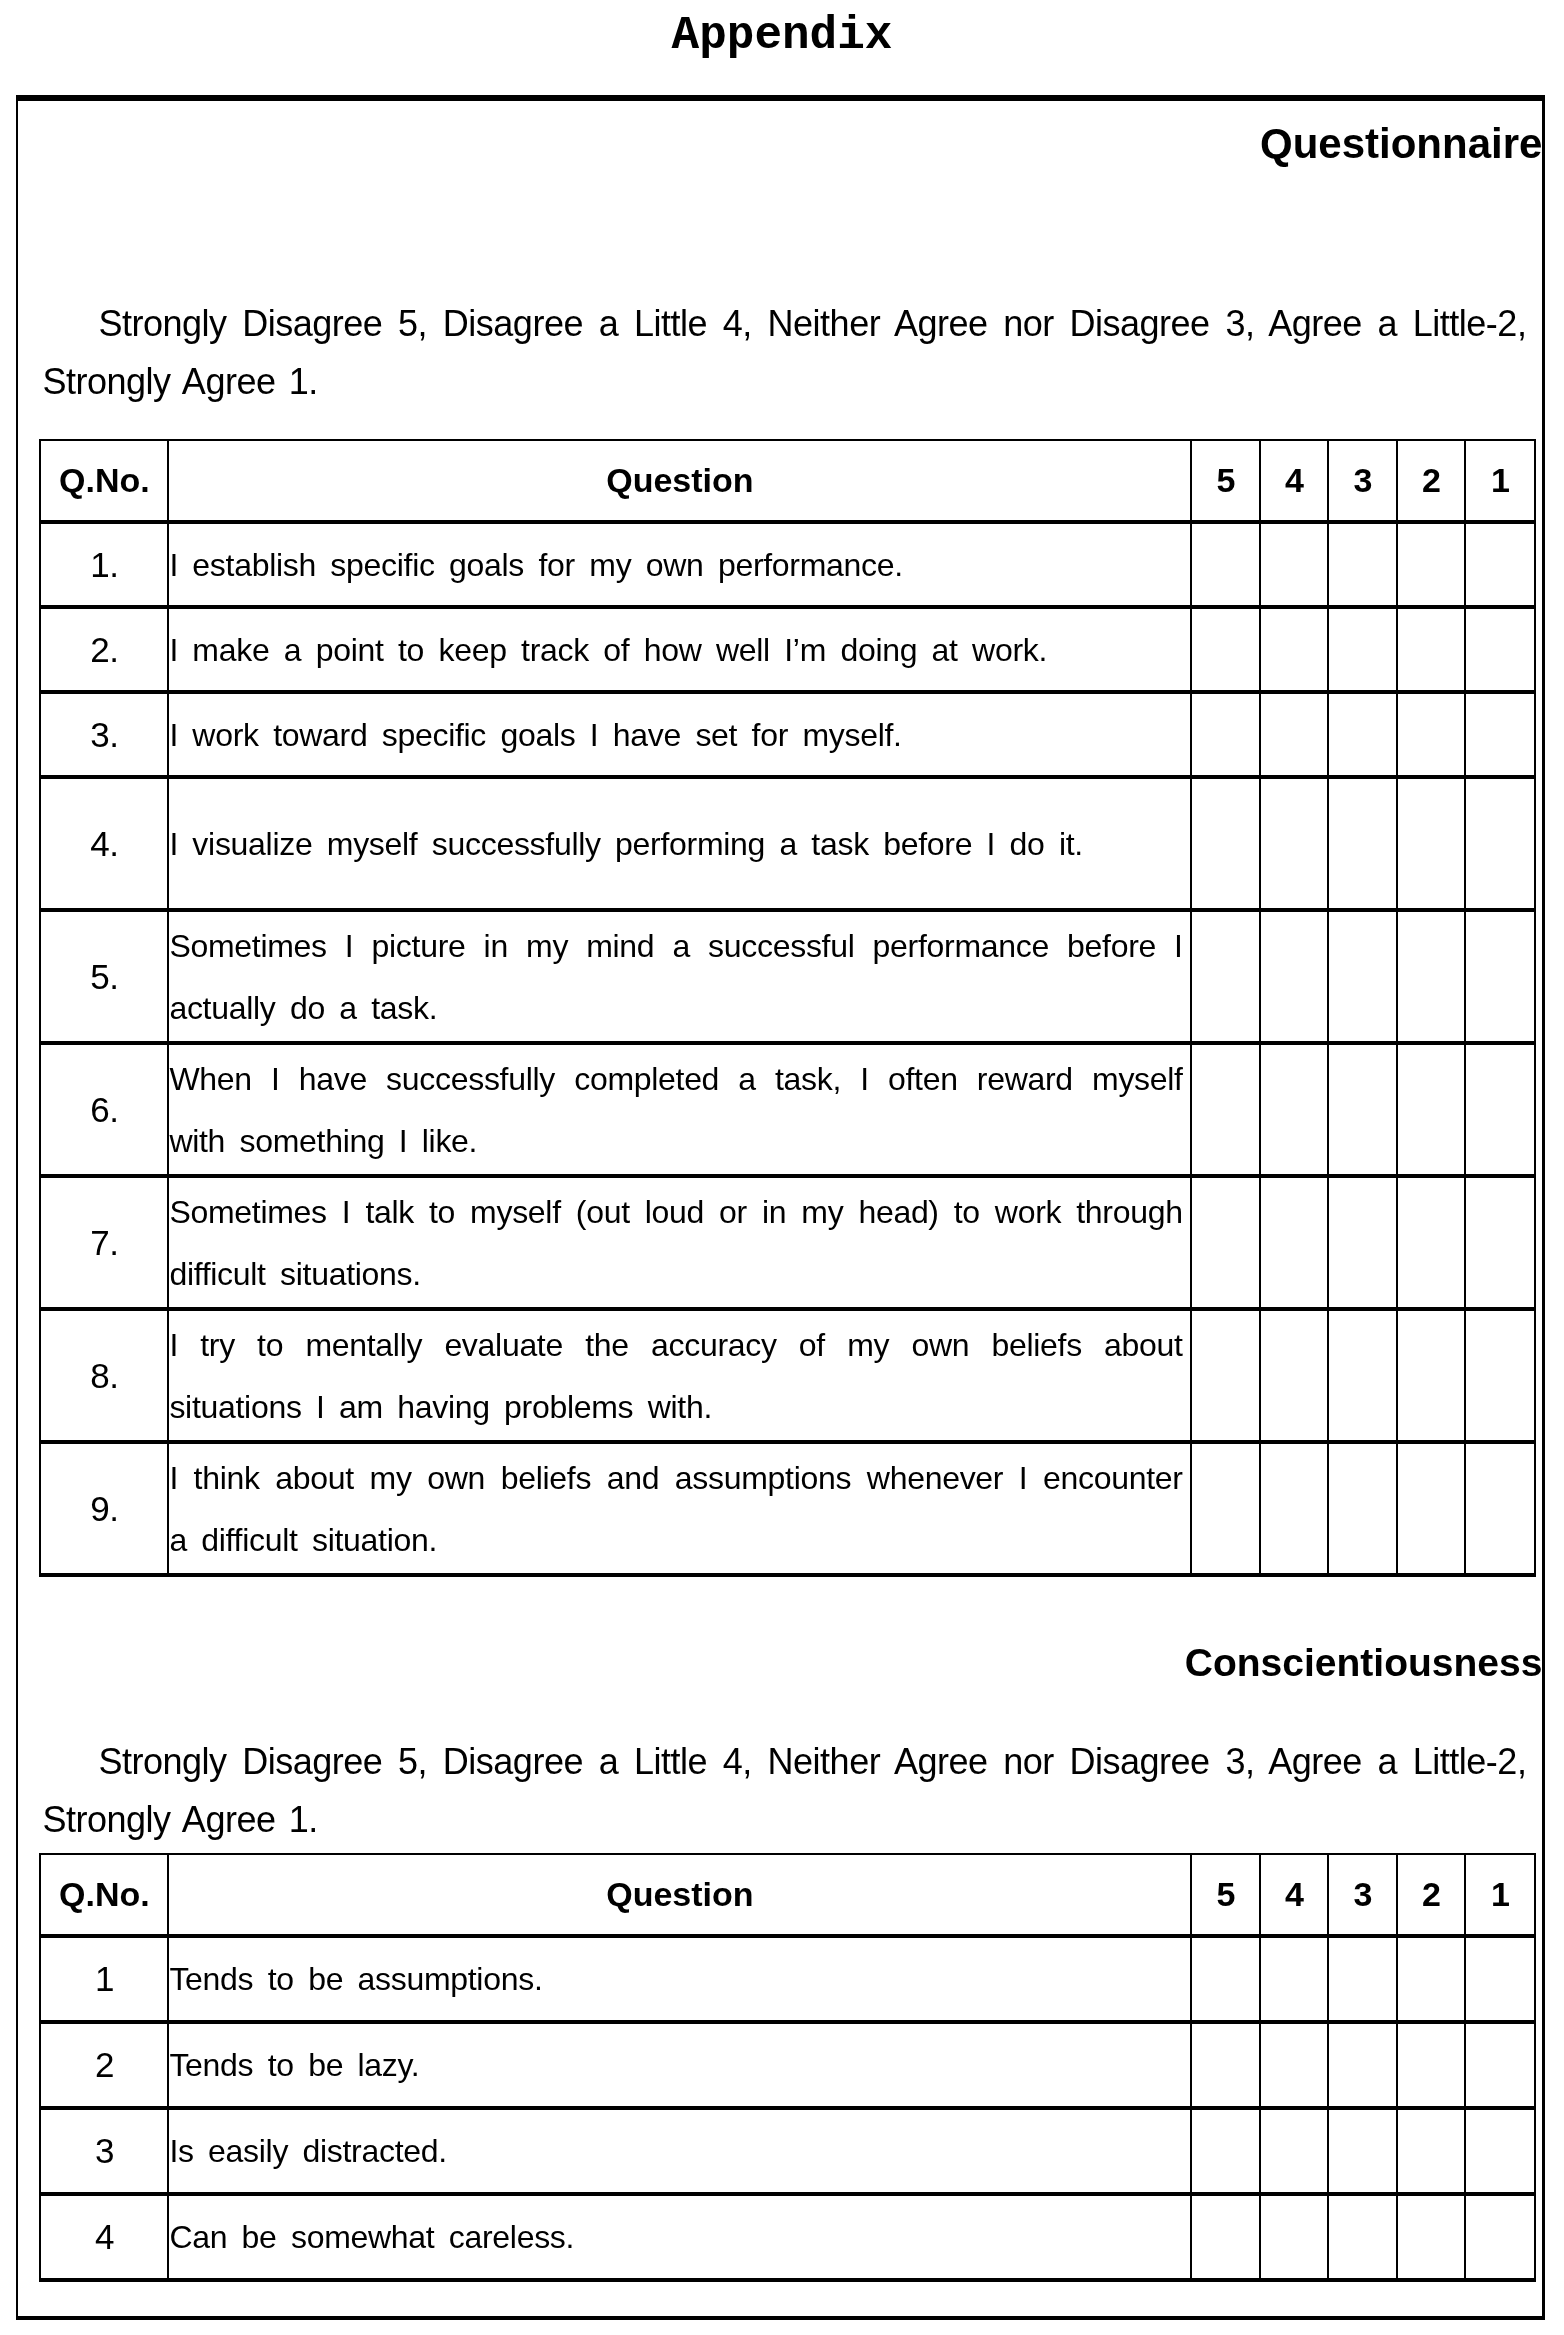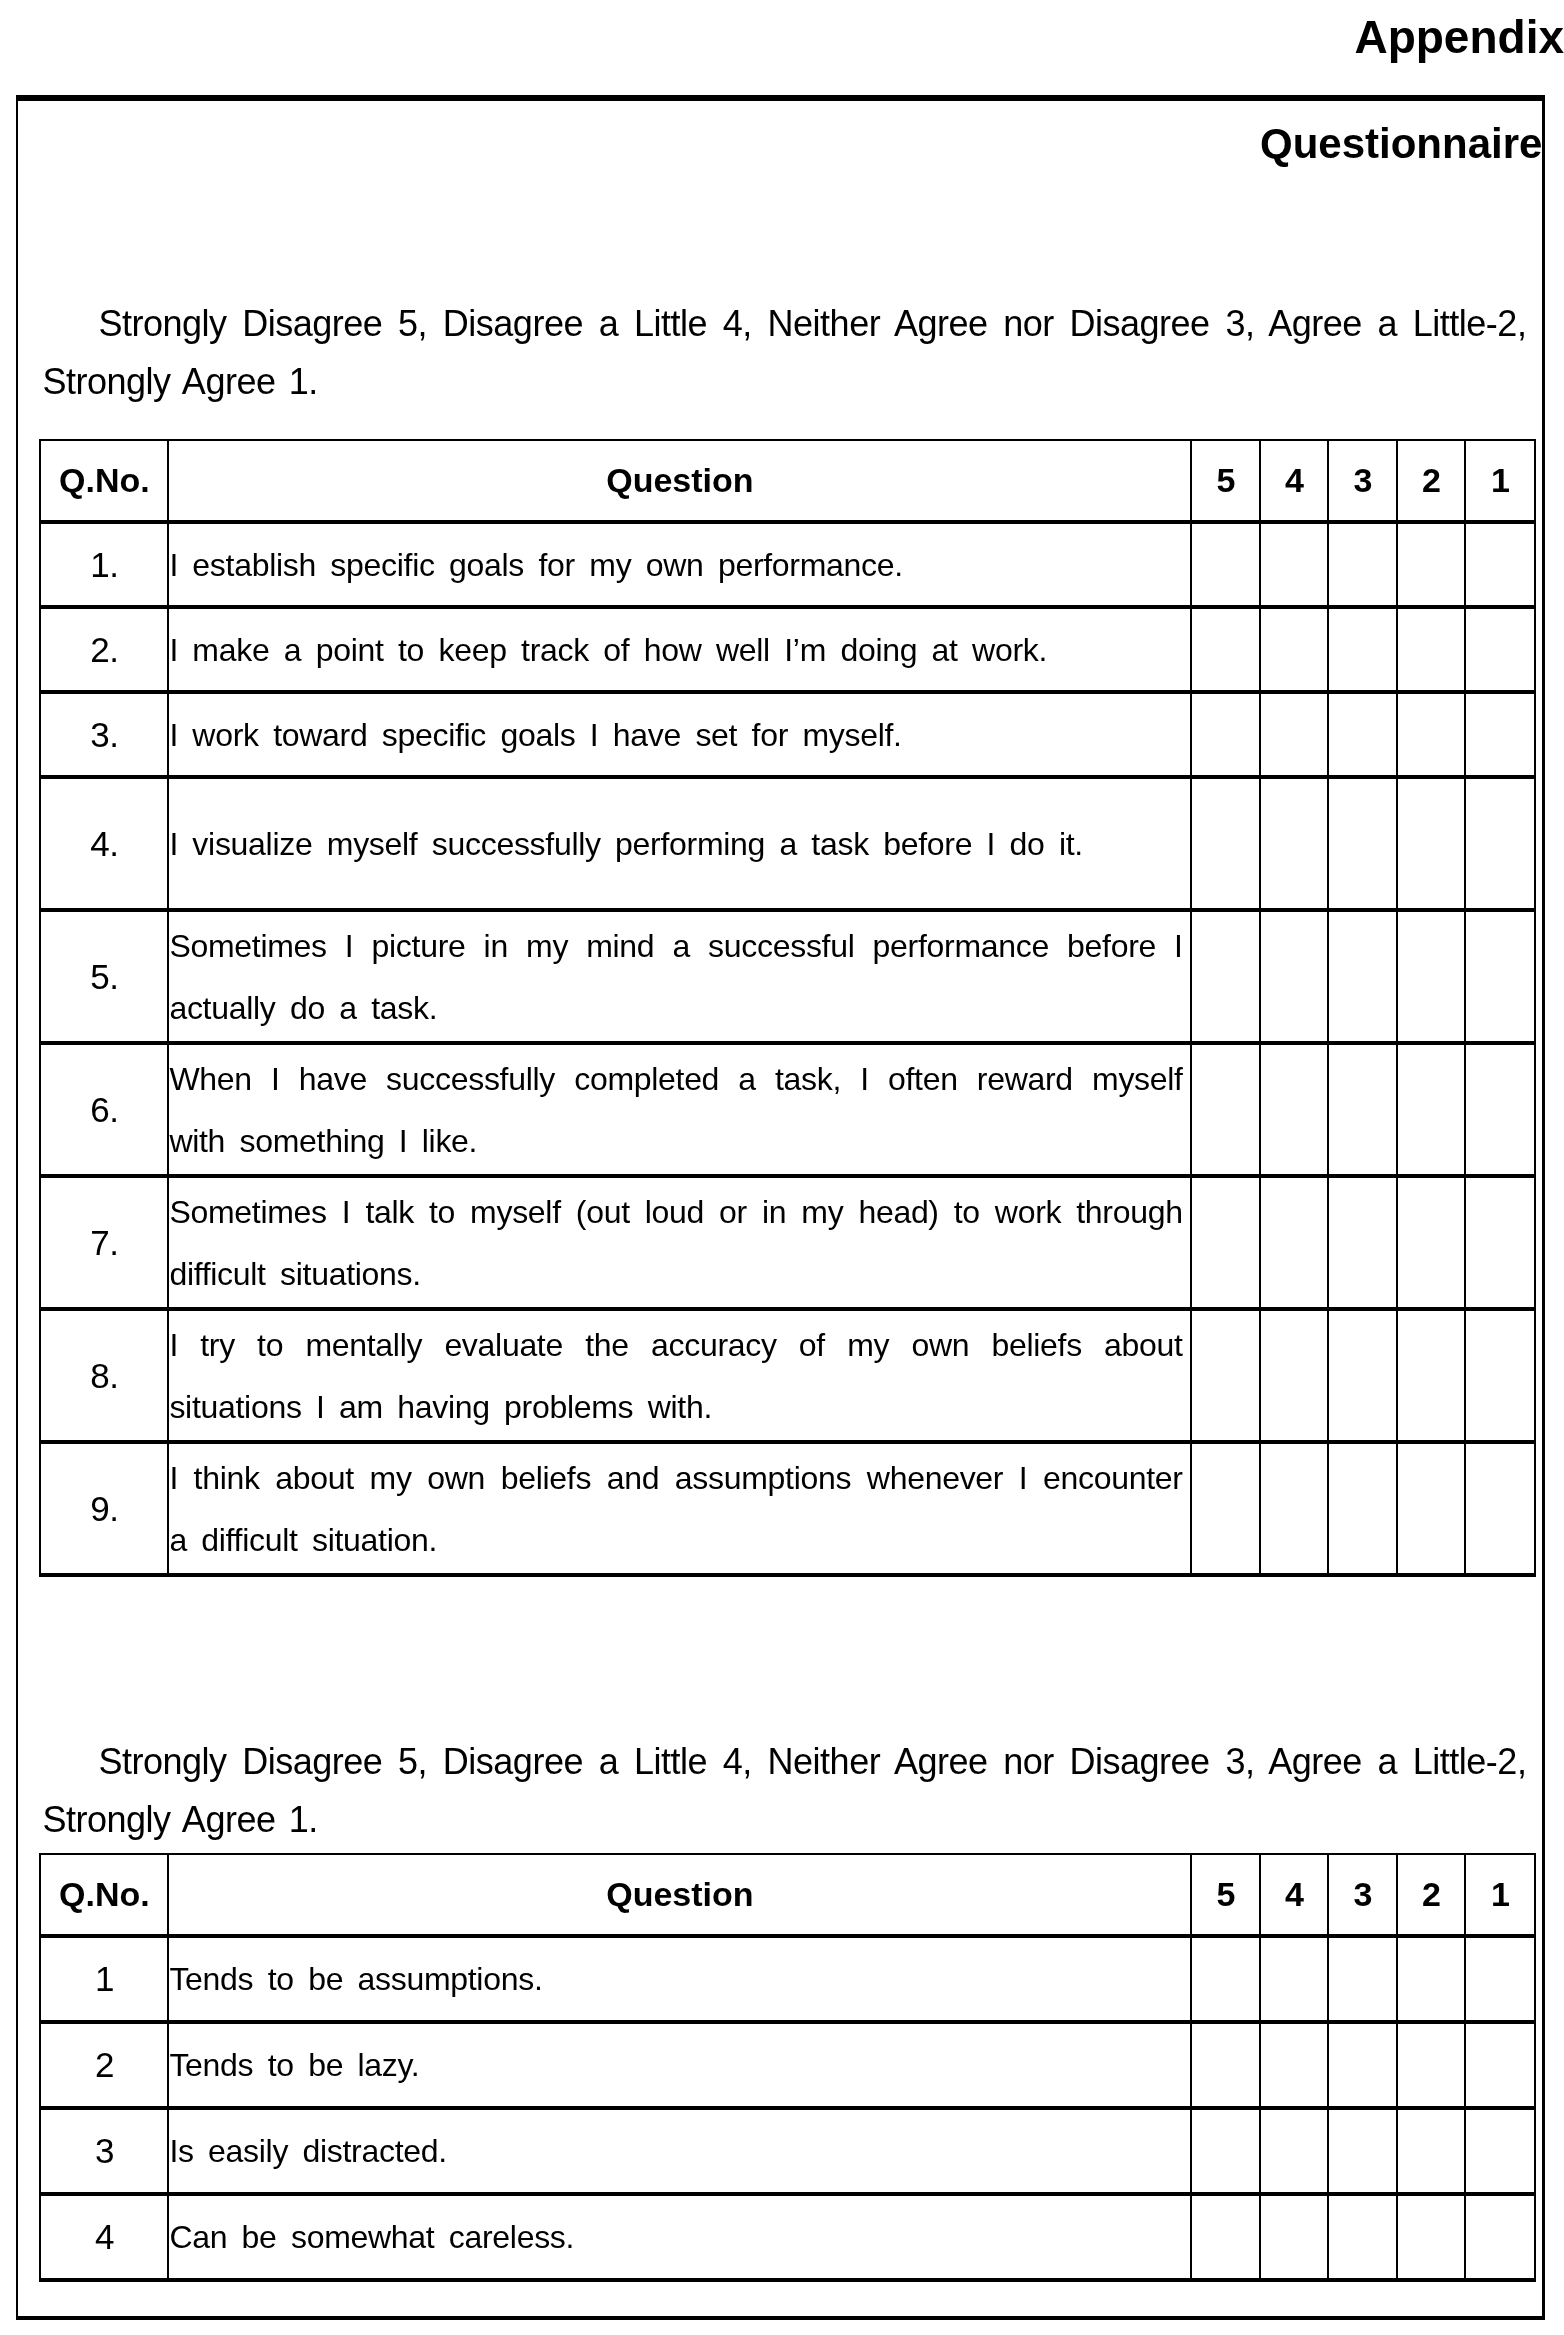--- a/index.html
+++ b/index.html
@@ -4,21 +4,21 @@
 <title>Appendix</title>
 <style>
   html,body{margin:0;padding:0;background:#ffffff;}
   body{
     width:1564px;height:2336px;position:relative;color:#000;
     font-family:"Liberation Sans","DejaVu Sans",sans-serif;
     overflow:hidden;
   }
   .appendix-title{
     position:absolute;top:9.7px;left:0;width:100%;
-    text-align:right;font-size:46px;font-weight:bold;letter-spacing:0;
+    text-align:center;font-size:46px;font-weight:bold;letter-spacing:0;font-family:Liberation Mono, monospace;
   }
   .page-frame{
     position:absolute;left:16.4px;top:95px;width:1529px;height:2225px;
     box-sizing:border-box;background:#fff;
     border-top:6.8px solid #000;border-left:2.9px solid #000;
     border-right:3.9px solid #000;border-bottom:4.8px solid #000;
   }
   .centered-heading{
     position:absolute;left:0;right:0;text-align:right;font-weight:bold;padding-left:34px;
   }
@@ -168,20 +168,21 @@
         <td class="question-cell">I think about my own beliefs and assumptions whenever I encounter a difficult situation.</td>
         <td class="answer-cell"></td>
         <td class="answer-cell"></td>
         <td class="answer-cell"></td>
         <td class="answer-cell"></td>
         <td class="answer-cell"></td>
       </tr>
     </tbody>
   </table>
 
+  <div class="centered-heading section-heading-2">Conscientiousness</div>
 
   <p class="instructions instructions-2">Strongly Disagree 5, Disagree a Little 4, Neither Agree nor Disagree 3, Agree a Little-2, Strongly Agree 1.</p>
 
   <table class="q-table q-table-2">
     <colgroup>
       <col style="width:128px">
         <col style="width:1023px">
       <col style="width:69px">
         <col style="width:68px">
         <col style="width:69px">

